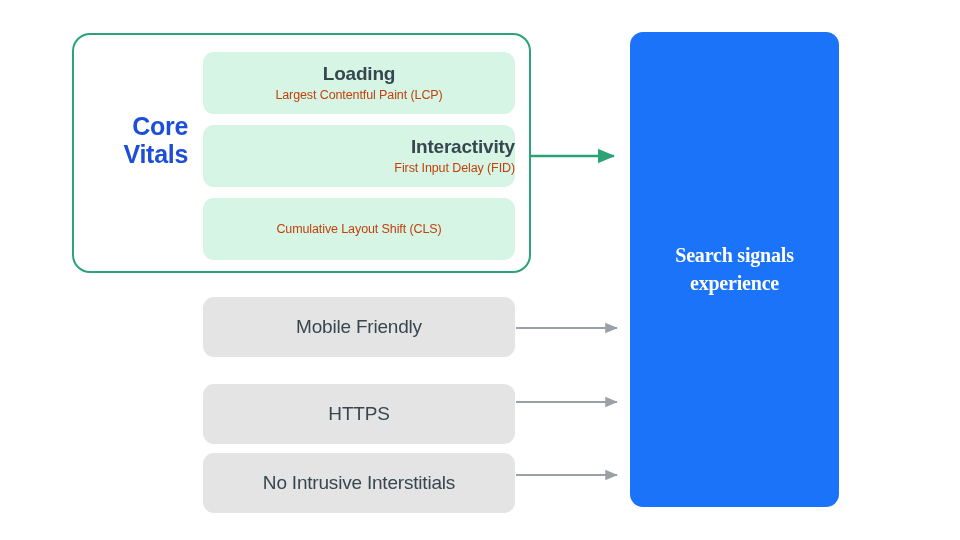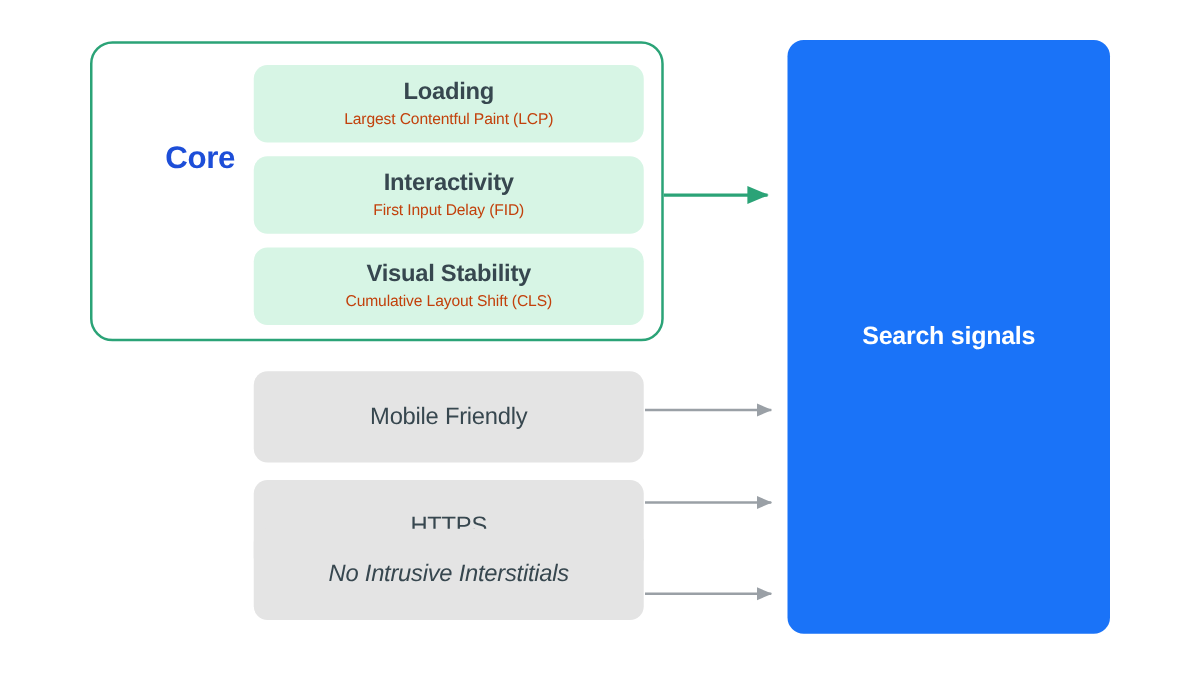--- a/index.html
+++ b/index.html
@@ -55,21 +55,21 @@
     height: 62px;
     background: #D7F5E5;
     border-radius: 11px;
     display: flex;
     flex-direction: column;
     align-items: center;
     justify-content: center;
     box-sizing: border-box;
   }
   .vital-card.v1 { top: 52px; }
-  .vital-card.v2 { top: 125px; }
+  .vital-card.v2 { top: 125px; align-items: flex-end; }
   .vital-card.v3 { top: 198px; }
 
   .vital-title {
     color: #37474F;
     font-size: 19px;
     font-weight: bold;
     line-height: 1.18;
     letter-spacing: -0.2px;
   }
   .vital-sub {
@@ -79,52 +79,53 @@
     line-height: 1.3;
     margin-top: 1px;
     letter-spacing: -0.1px;
   }
 
   
   .signal-card {
     position: absolute;
     left: 203px;
     width: 312px;
-    height: 73px;
+    height: 60px;
     background: #E4E4E4;
     border-radius: 11px;
     display: flex;
     align-items: center;
     justify-content: center;
     box-sizing: border-box;
   }
   .signal-card.s1 { top: 297px; }
   .signal-card.s2 { top: 384px; }
-  .signal-card.s3 { top: 423px; font-style: italic; }
+  .signal-card.s3 { top: 453px; }
 
   .signal-title {
     color: #37474F;
     font-size: 19px;
     font-weight: normal;
     letter-spacing: -0.2px;
   }
 
   
   .result-box {
     position: absolute;
     left: 630px;
     top: 32px;
-    width: 258px;
+    width: 209px;
     height: 475px;
     background: #1A73F8;
     border-radius: 13px;
     display: flex;
     align-items: center;
     justify-content: center;
     box-sizing: border-box;
+    font-family: Liberation Serif, serif;
   }
   .result-text {
     color: #ffffff;
     font-size: 20px;
     font-weight: bold;
     line-height: 1.38;
     text-align: center;
     letter-spacing: -0.2px;
     padding: 0 18px;
   }
@@ -141,34 +142,34 @@
 </style>
 </head>
 <body>
 
 <div id="stage">
 
   <div class="cwv-container"></div>
 
   <div class="cwv-label">
     <span>Core</span>
+    <span>Vitals</span>
   </div>
 
   <div class="vital-card v1">
     <div class="vital-title">Loading</div>
     <div class="vital-sub">Largest Contentful Paint (LCP)</div>
   </div>
 
   <div class="vital-card v2">
     <div class="vital-title">Interactivity</div>
     <div class="vital-sub">First Input Delay (FID)</div>
   </div>
 
   <div class="vital-card v3">
-    <div class="vital-title">Visual Stability</div>
     <div class="vital-sub">Cumulative Layout Shift (CLS)</div>
   </div>
 
   <div class="signal-card s1">
     <div class="signal-title">Mobile Friendly</div>
   </div>
 
   <div class="signal-card s2">
     <div class="signal-title">HTTPS</div>
   </div>
@@ -192,16 +193,17 @@
     <line x1="516" y1="328" x2="617" y2="328" stroke="#9AA0A6" stroke-width="1.9" marker-end="url(#arrowGray)"></line>
 
     <line x1="516" y1="402" x2="617" y2="402" stroke="#9AA0A6" stroke-width="1.9" marker-end="url(#arrowGray)"></line>
 
     <line x1="516" y1="475" x2="617" y2="475" stroke="#9AA0A6" stroke-width="1.9" marker-end="url(#arrowGray)"></line>
   </svg>
 
   <div class="result-box">
     <div class="result-text">
       <div>Search signals</div>
+      <div>experience</div>
     </div>
   </div>
 
 </div>
 
 </body></html>

